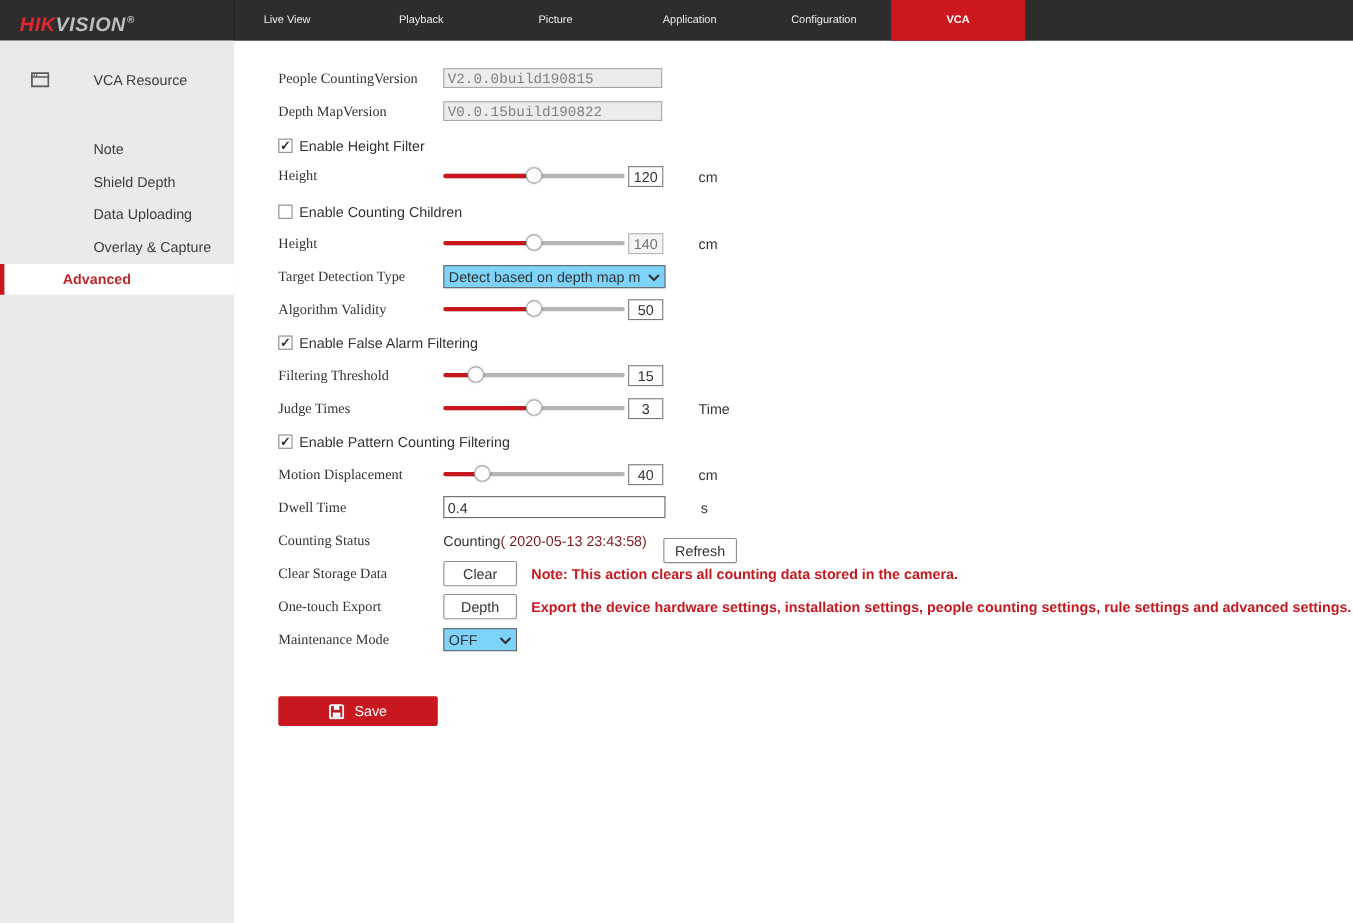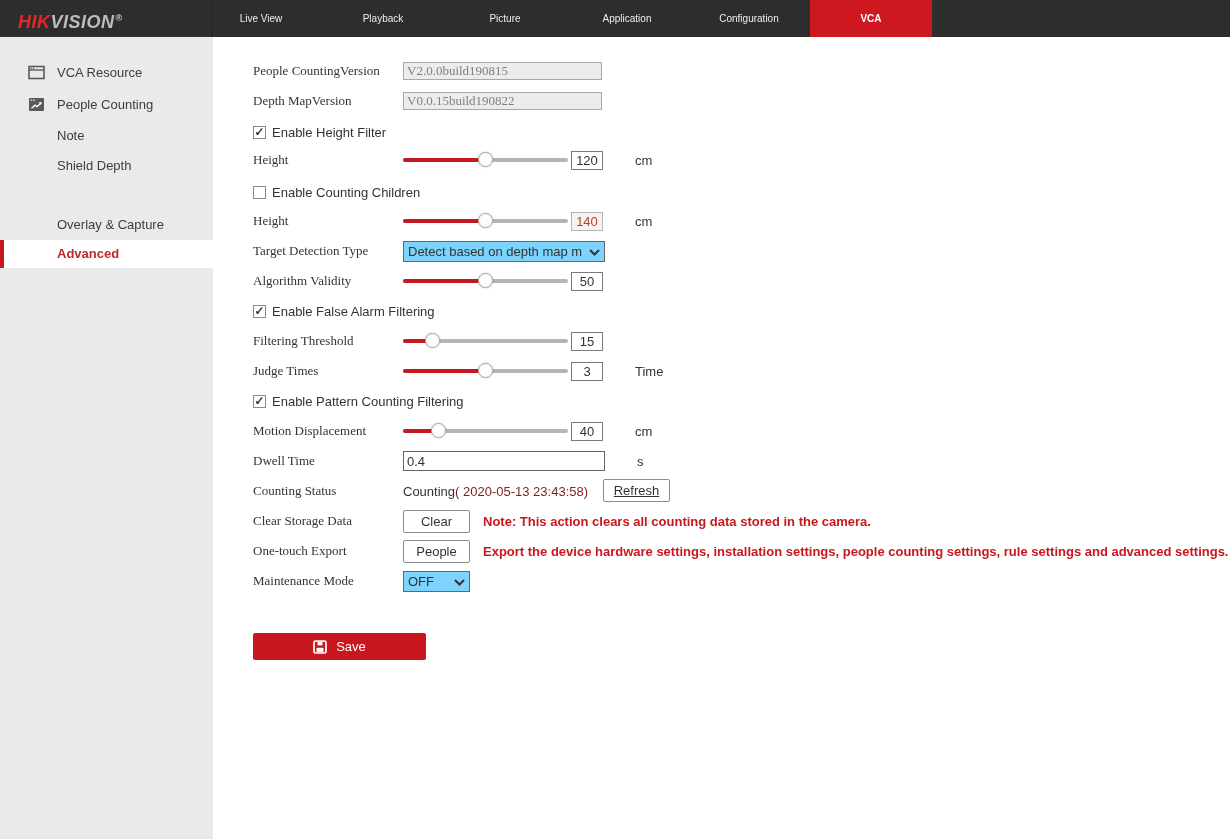--- a/index.html
+++ b/index.html
@@ -17,35 +17,35 @@
   .logo .vision { color:#bdbdbd; }
   .logo .reg { color:#cfcfcf; font-size:9px; font-style:normal; vertical-align:super; margin-left:1px; }
   .nav-item { position:absolute; top:0; height:37px; line-height:37px; width:122px;
               text-align:center; color:#ededed; font-size:10px; cursor:pointer; }
   .nav-item.active { background:#ce181f; font-weight:bold; color:#fff; }
   .header .seam { position:absolute; left:212px; top:0; width:1px; height:37px; background:#242424; }
 
   
   .sidebar { position:absolute; left:0; top:37px; width:213px; height:802px; background:#eaeaea; }
   .side-item { position:absolute; left:0; width:213px; height:28px; line-height:28px;
-               color:#3c3c3c; padding-left:57px; cursor:pointer; }
+               color:#3c3c3c; padding-left:85px; cursor:pointer; }
   .side-item .sicon { position:absolute; left:28px; top:6px; width:17px; height:15px; }
   .side-item.active { background:#fff; border-left:4px solid #c8171e; padding-left:53px;
                       color:#c0282e; font-weight:bold; }
 
   
   .row { position:absolute; left:253px; height:30px; display:flex; align-items:center; white-space:nowrap; }
   .flabel { width:150px; flex:none; color:#333;font-family:Liberation Serif, serif; }
   .unit { margin-left:32px; color:#333; }
 
   input.ver { width:199px; height:18px; background:#ececec; border:1px solid #a8a8a8;
-              color:#808080; font-family:Liberation Serif, serif; font-size:13px; padding:0 3px; }
+              color:#808080; font-family:Liberation Mono, monospace; font-size:13px; padding:0 3px; }
   input.valbox { width:32px; height:19px; margin-left:3px; border:1px solid #7a7a7a;
                  text-align:center; font-family:inherit; font-size:13px; color:#333; background:#fff; }
-  input.valbox.disabled { background:#f4f4f4; color:#c2410c; border-color:#b3b3b3; }
+  input.valbox.disabled { background:#f4f4f4; color:#737373; border-color:#b3b3b3; }
   input.text { width:202px; height:20px; border:1px solid #666; font-family:inherit;
                font-size:13px; color:#333; padding:0 3px; background:#fff; }
 
   .slider { position:relative; width:165px; height:16px; flex:none; }
   .track { position:absolute; left:0; right:0; top:6px; height:4px; background:#b5b5b5; border-radius:2px; }
   .fill  { position:absolute; left:0; top:6px; height:4px; background:#c8171e; border-radius:2px; }
   .thumb { position:absolute; top:0; width:15px; height:15px; border-radius:50%;
            background:#fdfdfd; border:1px solid #ababab; box-shadow:0 0 2px rgba(0,0,0,.25); }
 
   .checkbox { width:13px; height:13px; border:1px solid #8a8a8a; background:#fff; flex:none;
@@ -58,23 +58,23 @@
   .select.wide { width:202px; }
   .select.narrow { width:67px; }
   .select .chev { position:absolute; right:4px; top:7px; }
 
   .btn { height:23px; min-width:67px; background:#fff; border:1px solid #8c8c8c; border-radius:2px;
          font-family:inherit; font-size:13px; color:#333; cursor:pointer; }
   .note { margin-left:13px; color:#c8171e; font-weight:bold; }
 
   .status-main { color:#333; }
   .status-time { color:#7f1d1d; }
-  .refresh-abs { position:absolute; left:350px; top:3px;text-decoration:underline; }
-
-  .save-btn { position:absolute; left:253px; top:633px; width:173px; height:27px;
+  .refresh-abs { position:absolute; left:350px; top:13px; }
+
+  .save-btn { position:absolute; left:253px; top:633px; width:145px; height:27px;
               background:#c8171e; border:none; border-radius:2px; color:#fff; font-size:13px;
               font-family:inherit; cursor:pointer; display:flex; align-items:center;
               justify-content:center; gap:9px; }
 </style>
 </head>
 <body>
 
 <div class="header">
   <div class="logo"><span class="hik">HIK</span><span class="vision">VISION</span><span class="reg">®</span></div>
   <div class="seam"></div>
@@ -89,32 +89,23 @@
 <div class="sidebar">
   <div class="side-item" style="top:22px">
     <svg class="sicon" viewBox="0 0 17 15">
       <rect x="1" y="1.5" width="15" height="12" fill="none" stroke="#5a5a5a" stroke-width="1.6"></rect>
       <line x1="1" y1="5" x2="16" y2="5" stroke="#5a5a5a" stroke-width="1.4"></line>
       <rect x="2.6" y="2.7" width="1.3" height="1.3" fill="#5a5a5a"></rect>
       <rect x="4.8" y="2.7" width="1.3" height="1.3" fill="#5a5a5a"></rect>
     </svg>
     <span>VCA Resource</span>
   </div>
-  <div class="side-item" style="top:54px">
-    <svg class="sicon" viewBox="0 0 17 15">
-      <rect x="1" y="1" width="15" height="13" rx="1" fill="#5a5a5a"></rect>
-      <rect x="2.6" y="2.6" width="1.6" height="1.1" fill="#fff"></rect>
-      <rect x="5.2" y="2.6" width="1.6" height="1.1" fill="#fff"></rect>
-      <polyline points="3.5,11.2 7,8.2 9,9.7 12.4,6.4" fill="none" stroke="#fff" stroke-width="1.4"></polyline>
-      <path d="M13.8 5 l-3.2 0.6 2.4 2.4 z" fill="#fff"></path>
-    </svg>
-    <span>People Counting</span>
-  </div>
   <div class="side-item" style="top:85px">Note</div>
   <div class="side-item" style="top:115px">Shield Depth</div>
+  <div class="side-item" style="top:144px">Data Uploading</div>
   <div class="side-item" style="top:174px">Overlay &amp; Capture</div>
   <div class="side-item active" style="top:203px">Advanced</div>
 </div>
 
 <div class="row" style="top:56px">
   <span class="flabel">People CountingVersion</span>
   <input class="ver" readonly="" value="V2.0.0build190815" style="">
 </div>
 
 <div class="row" style="top:86px">
@@ -238,21 +229,21 @@
 </div>
 
 <div class="row" style="top:506px">
   <span class="flabel">Clear Storage Data</span>
   <button class="btn">Clear</button>
   <span class="note">Note: This action clears all counting data stored in the camera.</span>
 </div>
 
 <div class="row" style="top:536px">
   <span class="flabel">One-touch Export</span>
-  <button class="btn">People</button>
+  <button class="btn">Depth</button>
   <span class="note">Export the device hardware settings, installation settings, people counting settings, rule settings and advanced settings.</span>
 </div>
 
 <div class="row" style="top:566px">
   <span class="flabel">Maintenance Mode</span>
   <div class="select narrow">
     <span>OFF</span>
     <svg class="chev" width="11" height="7" viewBox="0 0 11 7">
         <polyline points="1,1 5.5,5.5 10,1" fill="none" stroke="#333" stroke-width="2"></polyline>
       </svg>

